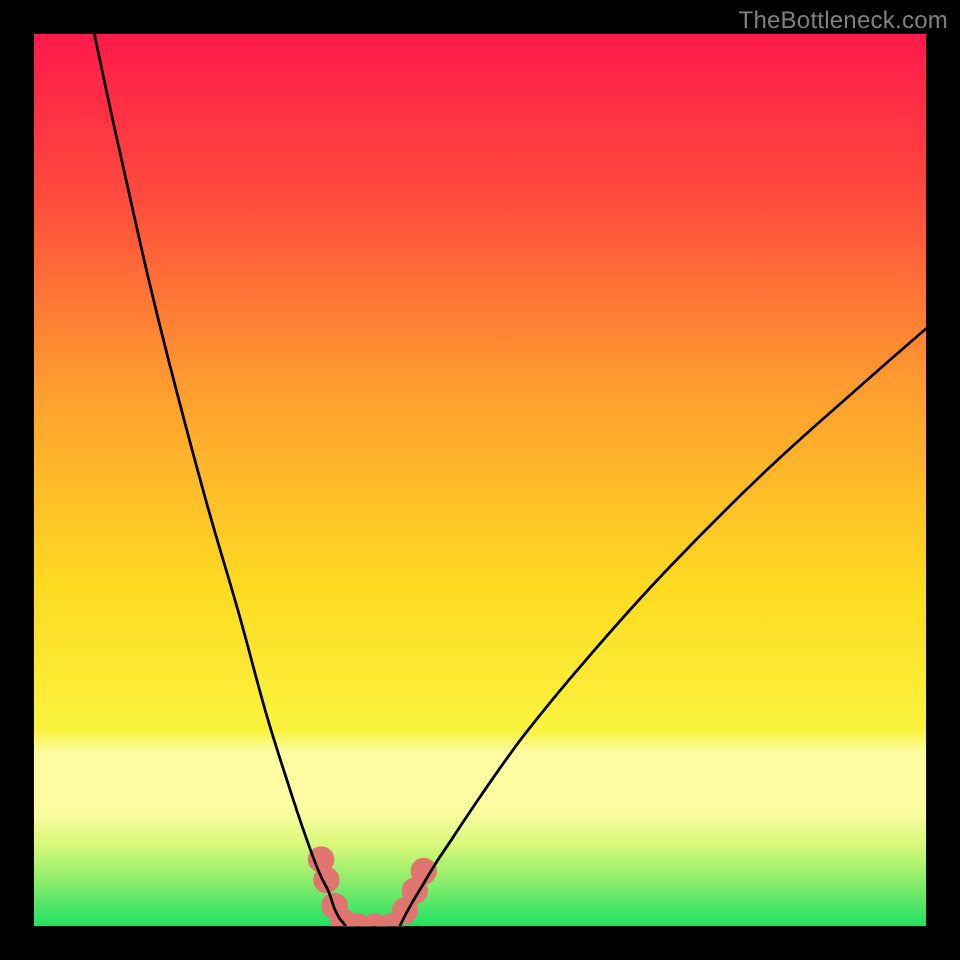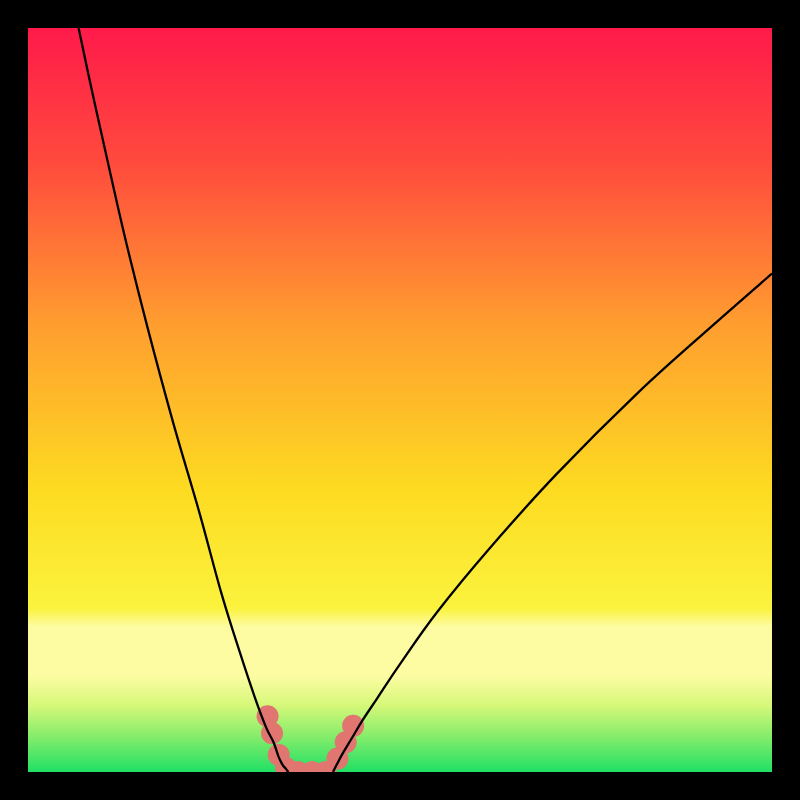--- a/index.html
+++ b/index.html
@@ -40,20 +40,21 @@
     font-size: 20px;
     font-weight: 500;
     letter-spacing: 0.2px;
     user-select: none;
   }
 </style>
 </head>
 <body>
 
 <div class="frame">
+  <div class="watermark">TheBottleneck.com</div>
 
   <div class="plot">
     <svg viewBox="0 0 744 744" preserveAspectRatio="none">
       <defs>
         <linearGradient id="bg-grad" x1="0" y1="0" x2="0" y2="1">
           <stop offset="0%" stop-color="#ff1a4a"></stop>
           <stop offset="18%" stop-color="#ff4a3d"></stop>
           <stop offset="40%" stop-color="#ff9e2f"></stop>
           <stop offset="62%" stop-color="#fddb21"></stop>
           <stop offset="78%" stop-color="#fbf33e"></stop>

